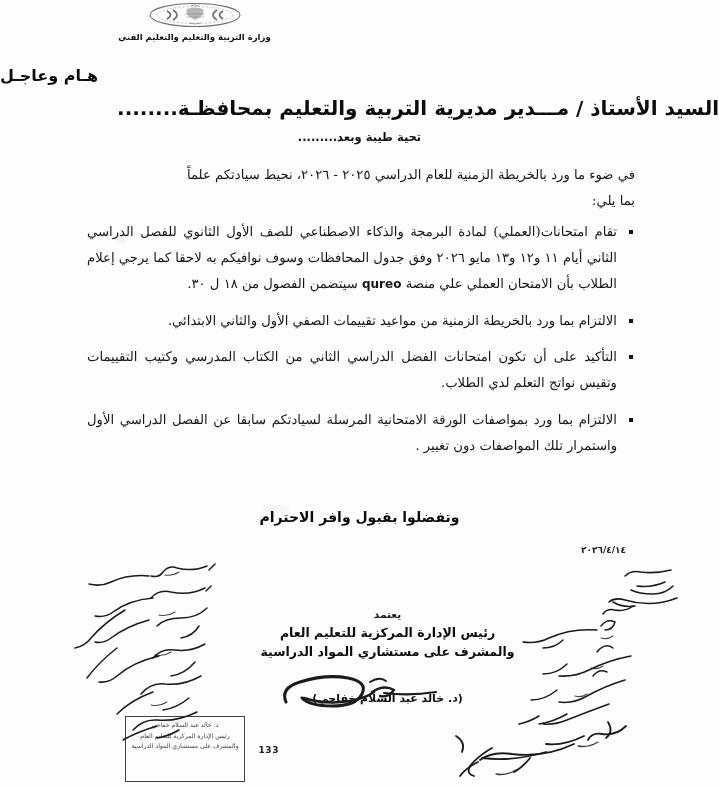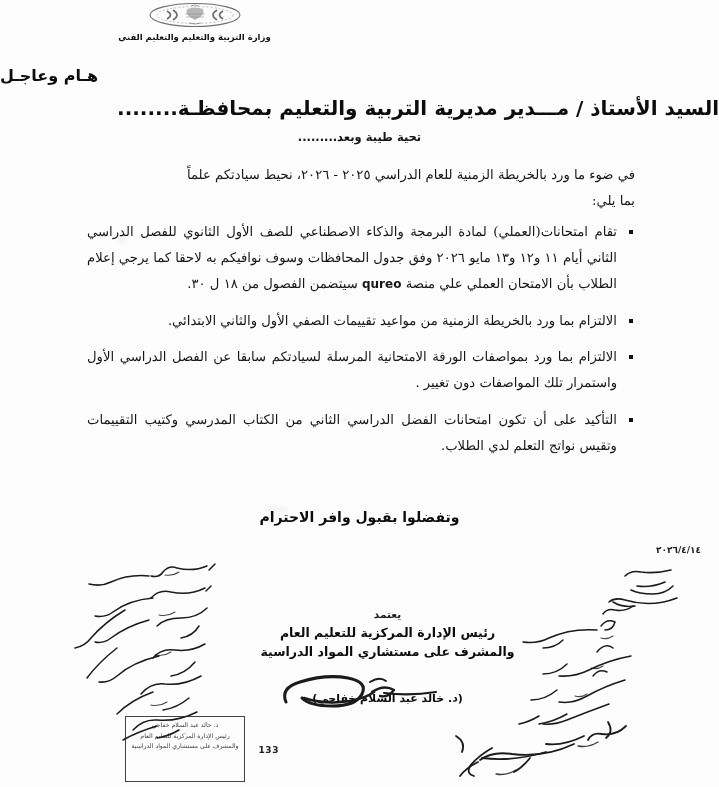--- a/index.html
+++ b/index.html
@@ -152,21 +152,21 @@
     color: #0d0d0d;
     filter: blur(.15px);
   }
 
   
   .doc-date {
     position: absolute;
     top: 545px;
     right: 18px;
     width: 120px;
-    text-align: right;
+    text-align: left;
     font-size: 9px;
     font-weight: bold;
     color: #1d1d1d;
     letter-spacing: .4px;
   }
 
   
   .approval {
     position: absolute;
     top: 608px;
@@ -300,24 +300,24 @@
     <ul class="points">
       <li>
         <span>تقام امتحانات(العملي) لمادة البرمجة والذكاء الاصطناعي للصف الأول الثانوي للفصل الدراسي الثاني أيام ١١ و١٢ و١٣ مايو ٢٠٢٦ وفق جدول المحافظات وسوف نوافيكم به لاحقا كما يرجي إعلام الطلاب بأن الامتحان العملي علي منصة</span>
         <span class="ltr-word">qureo</span>
         <span>سيتضمن الفصول من ١٨ ل ٣٠.</span>
       </li>
       <li>
         <span>الالتزام بما ورد بالخريطة الزمنية من مواعيد تقييمات الصفي الأول والثاني الابتدائي.</span>
       </li>
       <li>
-        <span>الالتزام بما ورد بمواصفات الورقة الامتحانية المرسلة لسيادتكم سابقا عن الفصل الدراسي الأول واستمرار تلك المواصفات دون تغيير .</span>
+        <span>التأكيد على أن تكون امتحانات الفضل الدراسي الثاني من الكتاب المدرسي وكتيب التقييمات وتقيس نواتج التعلم لدي الطلاب.</span>
       </li>
       <li>
-        <span>التأكيد على أن تكون امتحانات الفضل الدراسي الثاني من الكتاب المدرسي وكتيب التقييمات وتقيس نواتج التعلم لدي الطلاب.</span>
+        <span>الالتزام بما ورد بمواصفات الورقة الامتحانية المرسلة لسيادتكم سابقا عن الفصل الدراسي الأول واستمرار تلك المواصفات دون تغيير .</span>
       </li>
     </ul>
   </div>
 
   <div class="closing">وتفضلوا بقبول وافر الاحترام</div>
 
   <div class="doc-date">٢٠٢٦/٤/١٤</div>
 
   <div class="approval">
     <div class="word-yatamad">يعتمد</div>

